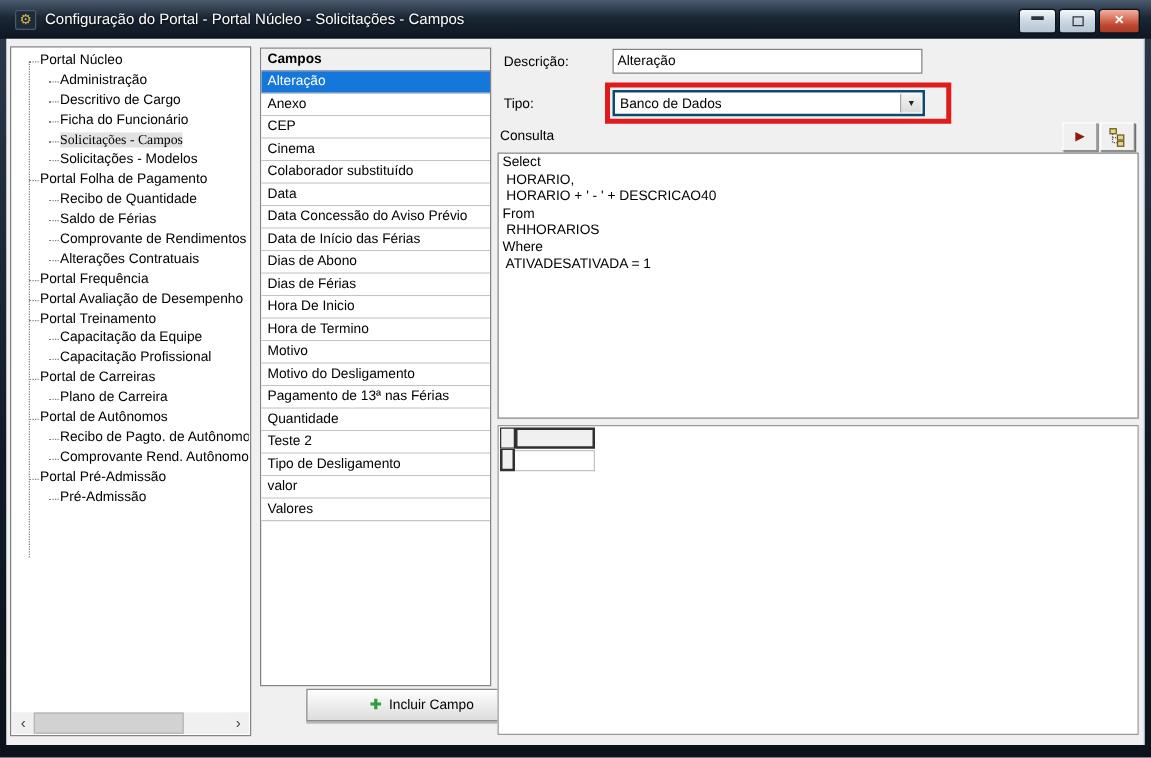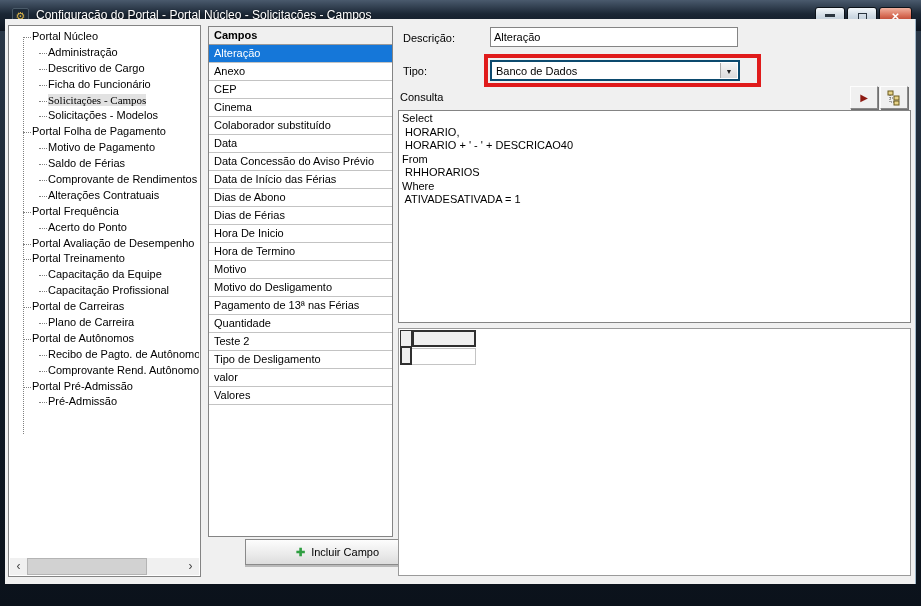--- a/index.html
+++ b/index.html
@@ -20,21 +20,21 @@
   .winbtn { position:absolute; top:7px; height:20px; border:1px solid #0c1219;
     border-radius:3px; text-align:center; color:#2a3540; font-size:10px; line-height:18px;
     background:linear-gradient(#f4f8fb,#cfdae4 45%,#b4c4d2); cursor:default; }
   #min-btn { right:76px; width:30px; }
   #max-btn { right:44px; width:30px; }
   #close-btn { right:9px; width:33px; color:#fff; font-weight:bold;
     background:linear-gradient(#f0b2a0,#d9715a 40%,#bc4530 70%,#a83a26); }
   #max-btn .sq { display:inline-block; width:9px; height:8px; border:1px solid #2a3540; margin-top:5px; }
   #min-btn .bar { display:inline-block; width:10px; height:3px; background:#2a3540; margin-bottom:3px; }
   
-  #client { position:absolute; left:5px; top:19px; width:911px; height:565px;
+  #client { position:absolute; left:5px; top:31px; width:911px; height:565px;
     background:#f0f0f0; border-right:1px solid #9fb6c8; }
   .sunken { background:#fff; border:1px solid #848484; }
   
   #tree-panel { position:absolute; left:3px; top:6px; width:193px; height:552px; overflow:hidden; }
   #tree-items { position:absolute; left:1px; top:3px; right:1px; height:531px; overflow:hidden; }
   #trunk { position:absolute; left:13px; top:8px; height:397px; border-left:1px dotted #808080; }
   .titem { position:relative; height:15.9px; line-height:15.9px; white-space:nowrap; cursor:default; }
   .titem .conn { position:absolute; top:8px; width:8px; border-top:1px dotted #808080; }
   .lvl0 { padding-left:22px; } .lvl0 .conn { left:13px; }
   .lvl1 { padding-left:38px; } .lvl1 .conn { left:29px; }
@@ -104,26 +104,25 @@
     <div id="tree-panel" class="sunken">
       <div id="tree-items">
         <div id="trunk"></div>
       <div class="titem lvl0"><span class="conn"></span><span class="lbl">Portal Núcleo</span></div>
           <div class="titem lvl1"><span class="conn"></span><span class="lbl">Administração</span></div>
           <div class="titem lvl1"><span class="conn"></span><span class="lbl">Descritivo de Cargo</span></div>
           <div class="titem lvl1"><span class="conn"></span><span class="lbl">Ficha do Funcionário</span></div>
           <div class="titem lvl1 tsel"><span class="conn"></span><span class="lbl">Solicitações - Campos</span></div>
           <div class="titem lvl1"><span class="conn"></span><span class="lbl">Solicitações - Modelos</span></div>
           <div class="titem lvl0"><span class="conn"></span><span class="lbl">Portal Folha de Pagamento</span></div>
-          <div class="titem lvl1"><span class="conn"></span><span class="lbl">Motivo de Pagamento</span></div>
+          <div class="titem lvl1"><span class="conn"></span><span class="lbl">Recibo de Quantidade</span></div>
           <div class="titem lvl1"><span class="conn"></span><span class="lbl">Saldo de Férias</span></div>
           <div class="titem lvl1"><span class="conn"></span><span class="lbl">Comprovante de Rendimentos</span></div>
           <div class="titem lvl1"><span class="conn"></span><span class="lbl">Alterações Contratuais</span></div>
           <div class="titem lvl0"><span class="conn"></span><span class="lbl">Portal Frequência</span></div>
-          <div class="titem lvl1"><span class="conn"></span><span class="lbl">Acerto do Ponto</span></div>
           <div class="titem lvl0"><span class="conn"></span><span class="lbl">Portal Avaliação de Desempenho</span></div>
           <div class="titem lvl0"><span class="conn"></span><span class="lbl">Portal Treinamento</span></div>
           <div class="titem lvl1"><span class="conn"></span><span class="lbl">Capacitação da Equipe</span></div>
           <div class="titem lvl1"><span class="conn"></span><span class="lbl">Capacitação Profissional</span></div>
           <div class="titem lvl0"><span class="conn"></span><span class="lbl">Portal de Carreiras</span></div>
           <div class="titem lvl1"><span class="conn"></span><span class="lbl">Plano de Carreira</span></div>
           <div class="titem lvl0"><span class="conn"></span><span class="lbl">Portal de Autônomos</span></div>
           <div class="titem lvl1"><span class="conn"></span><span class="lbl">Recibo de Pagto. de Autônomo</span></div>
           <div class="titem lvl1"><span class="conn"></span><span class="lbl">Comprovante Rend. Autônomos</span></div>
           <div class="titem lvl0"><span class="conn"></span><span class="lbl">Portal Pré-Admissão</span></div>

